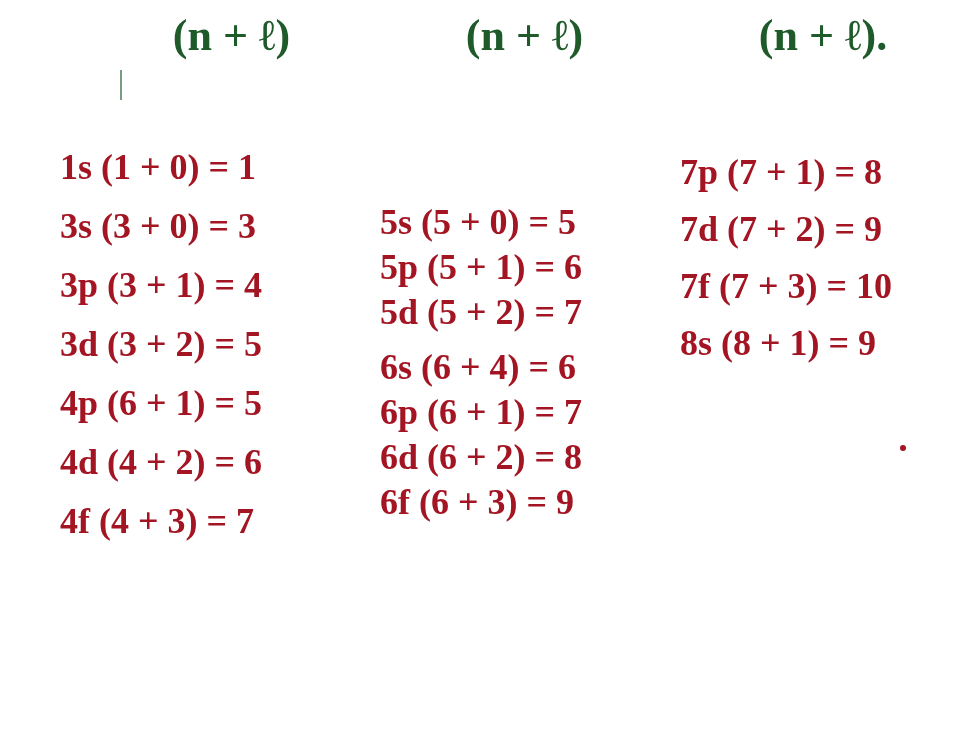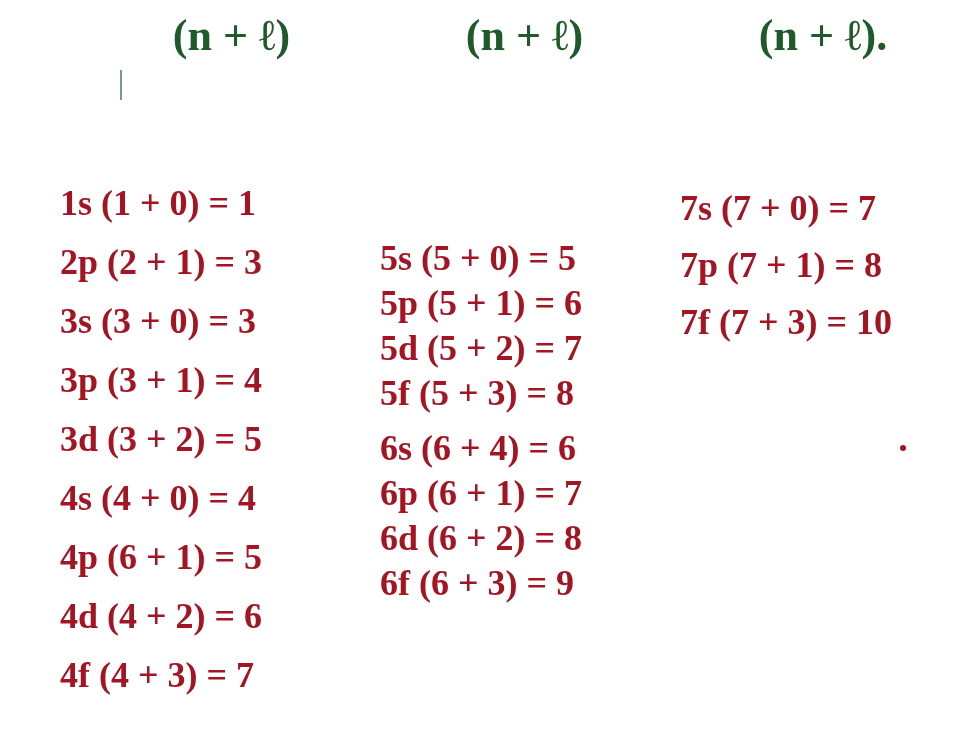--- a/index.html
+++ b/index.html
@@ -28,21 +28,20 @@
   }
   .header span {
     color: #1e5a2a;
     font-size: 44px;
     font-weight: 700;
   }
   .col {
     position: absolute;
     display: flex;
     flex-direction: column;
-    margin-top: 36px;
   }
   .col1 { left: 60px;  top: 145px; gap: 14px; }
   .col2 { left: 380px; top: 200px; }
   .col3 { left: 680px; top: 150px; gap: 12px; }
   .line {
     color: #a31522;
     font-size: 36px;
     font-weight: 700;
     white-space: nowrap;
     line-height: 1.25;
@@ -75,42 +74,40 @@
   <div class="tick"></div>
 
   <div class="header">
     <span>(n + ℓ)</span>
     <span>(n + ℓ)</span>
     <span>(n + ℓ).</span>
   </div>
 
   <div class="col col1">
     <div class="line">1s (1 + 0) = 1</div>
-    <div class="line">2p (2 + 1) = 3</div>
     <div class="line">3s (3 + 0) = 3</div>
     <div class="line">3p (3 + 1) = 4</div>
     <div class="line">3d (3 + 2) = 5</div>
-    <div class="line">4s (4 + 0) = 4</div>
     <div class="line">4p (6 + 1) = 5</div>
     <div class="line">4d (4 + 2) = 6</div>
     <div class="line">4f (4 + 3) = 7</div>
   </div>
 
   <div class="col col2">
     <div class="line">5s (5 + 0) = 5</div>
     <div class="line">5p (5 + 1) = 6</div>
     <div class="line">5d (5 + 2) = 7</div>
-    <div class="line">5f (5 + 3) = 8</div>
     <div class="gap"></div>
     <div class="line">6s (6 + 4) = 6</div>
     <div class="line">6p (6 + 1) = 7</div>
     <div class="line">6d (6 + 2) = 8</div>
     <div class="line">6f (6 + 3) = 9</div>
   </div>
 
   <div class="col col3">
-    <div class="line">7s (7 + 0) = 7</div>
     <div class="line">7p (7 + 1) = 8</div>
+    <div class="line">7d (7 + 2) = 9</div>
     <div class="line">7f (7 + 3) = 10</div>
+    <div class="line">8s (8 + 1) = 9</div>
   </div>
 
   <div class="dot"></div>
 </div>
 
 </body></html>

